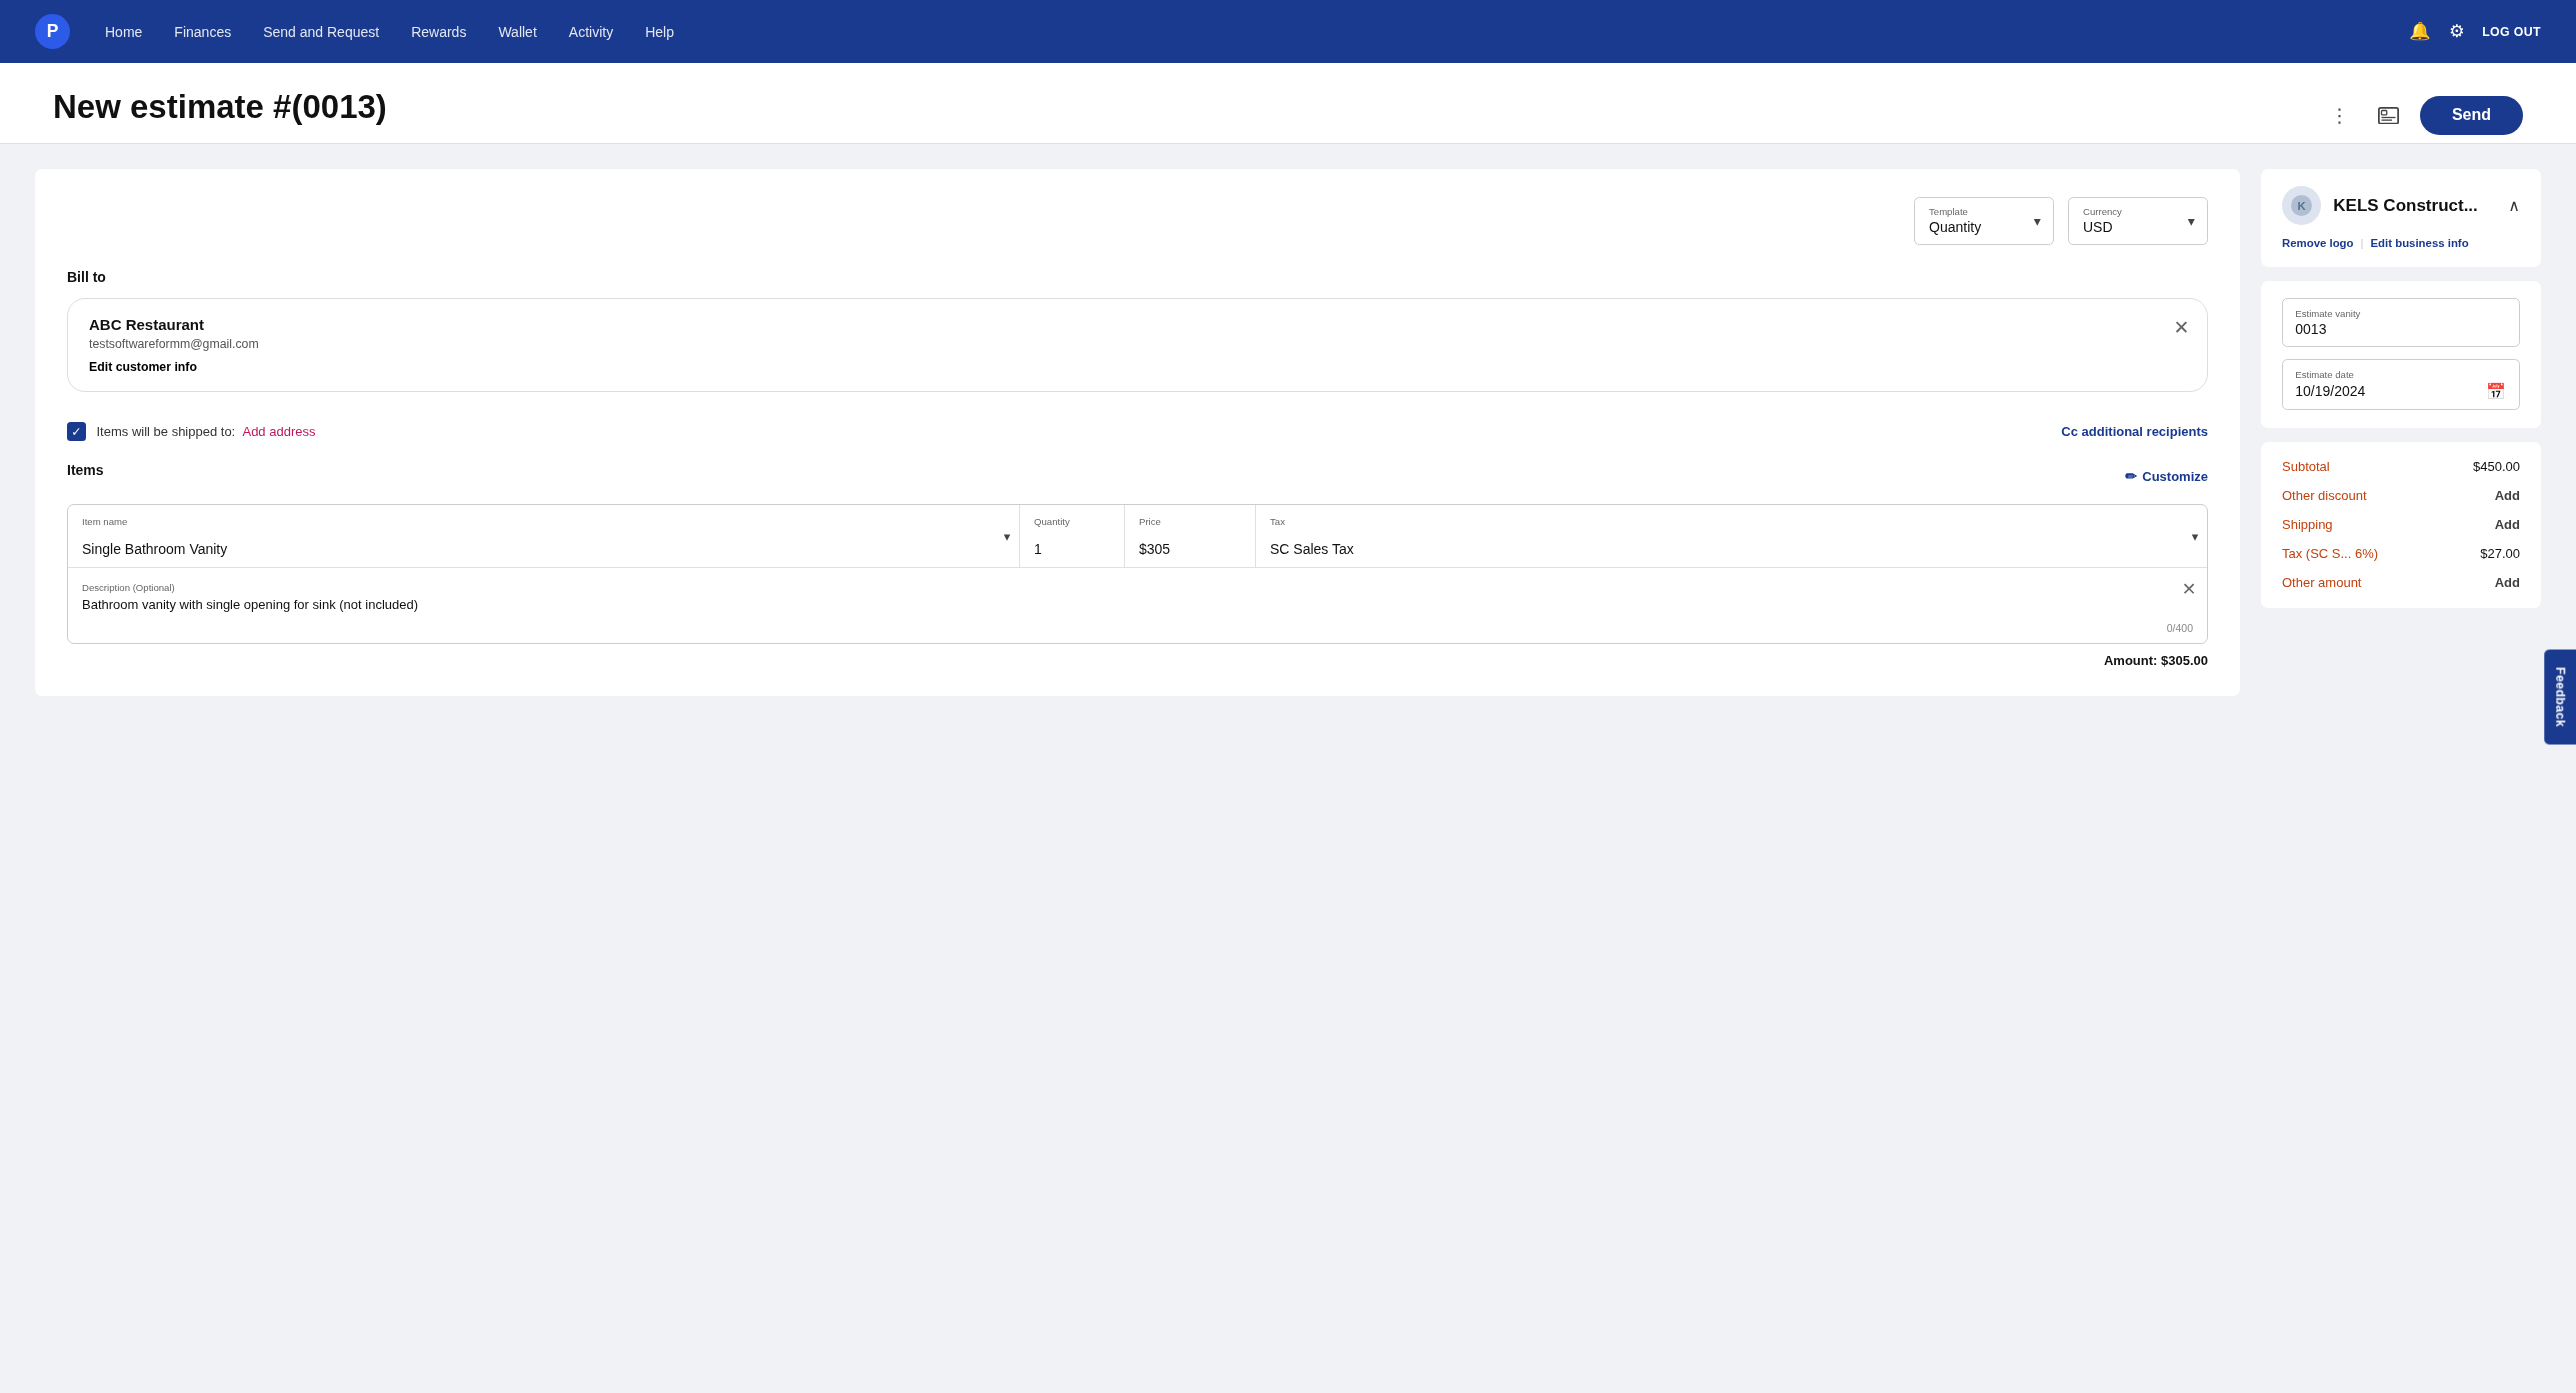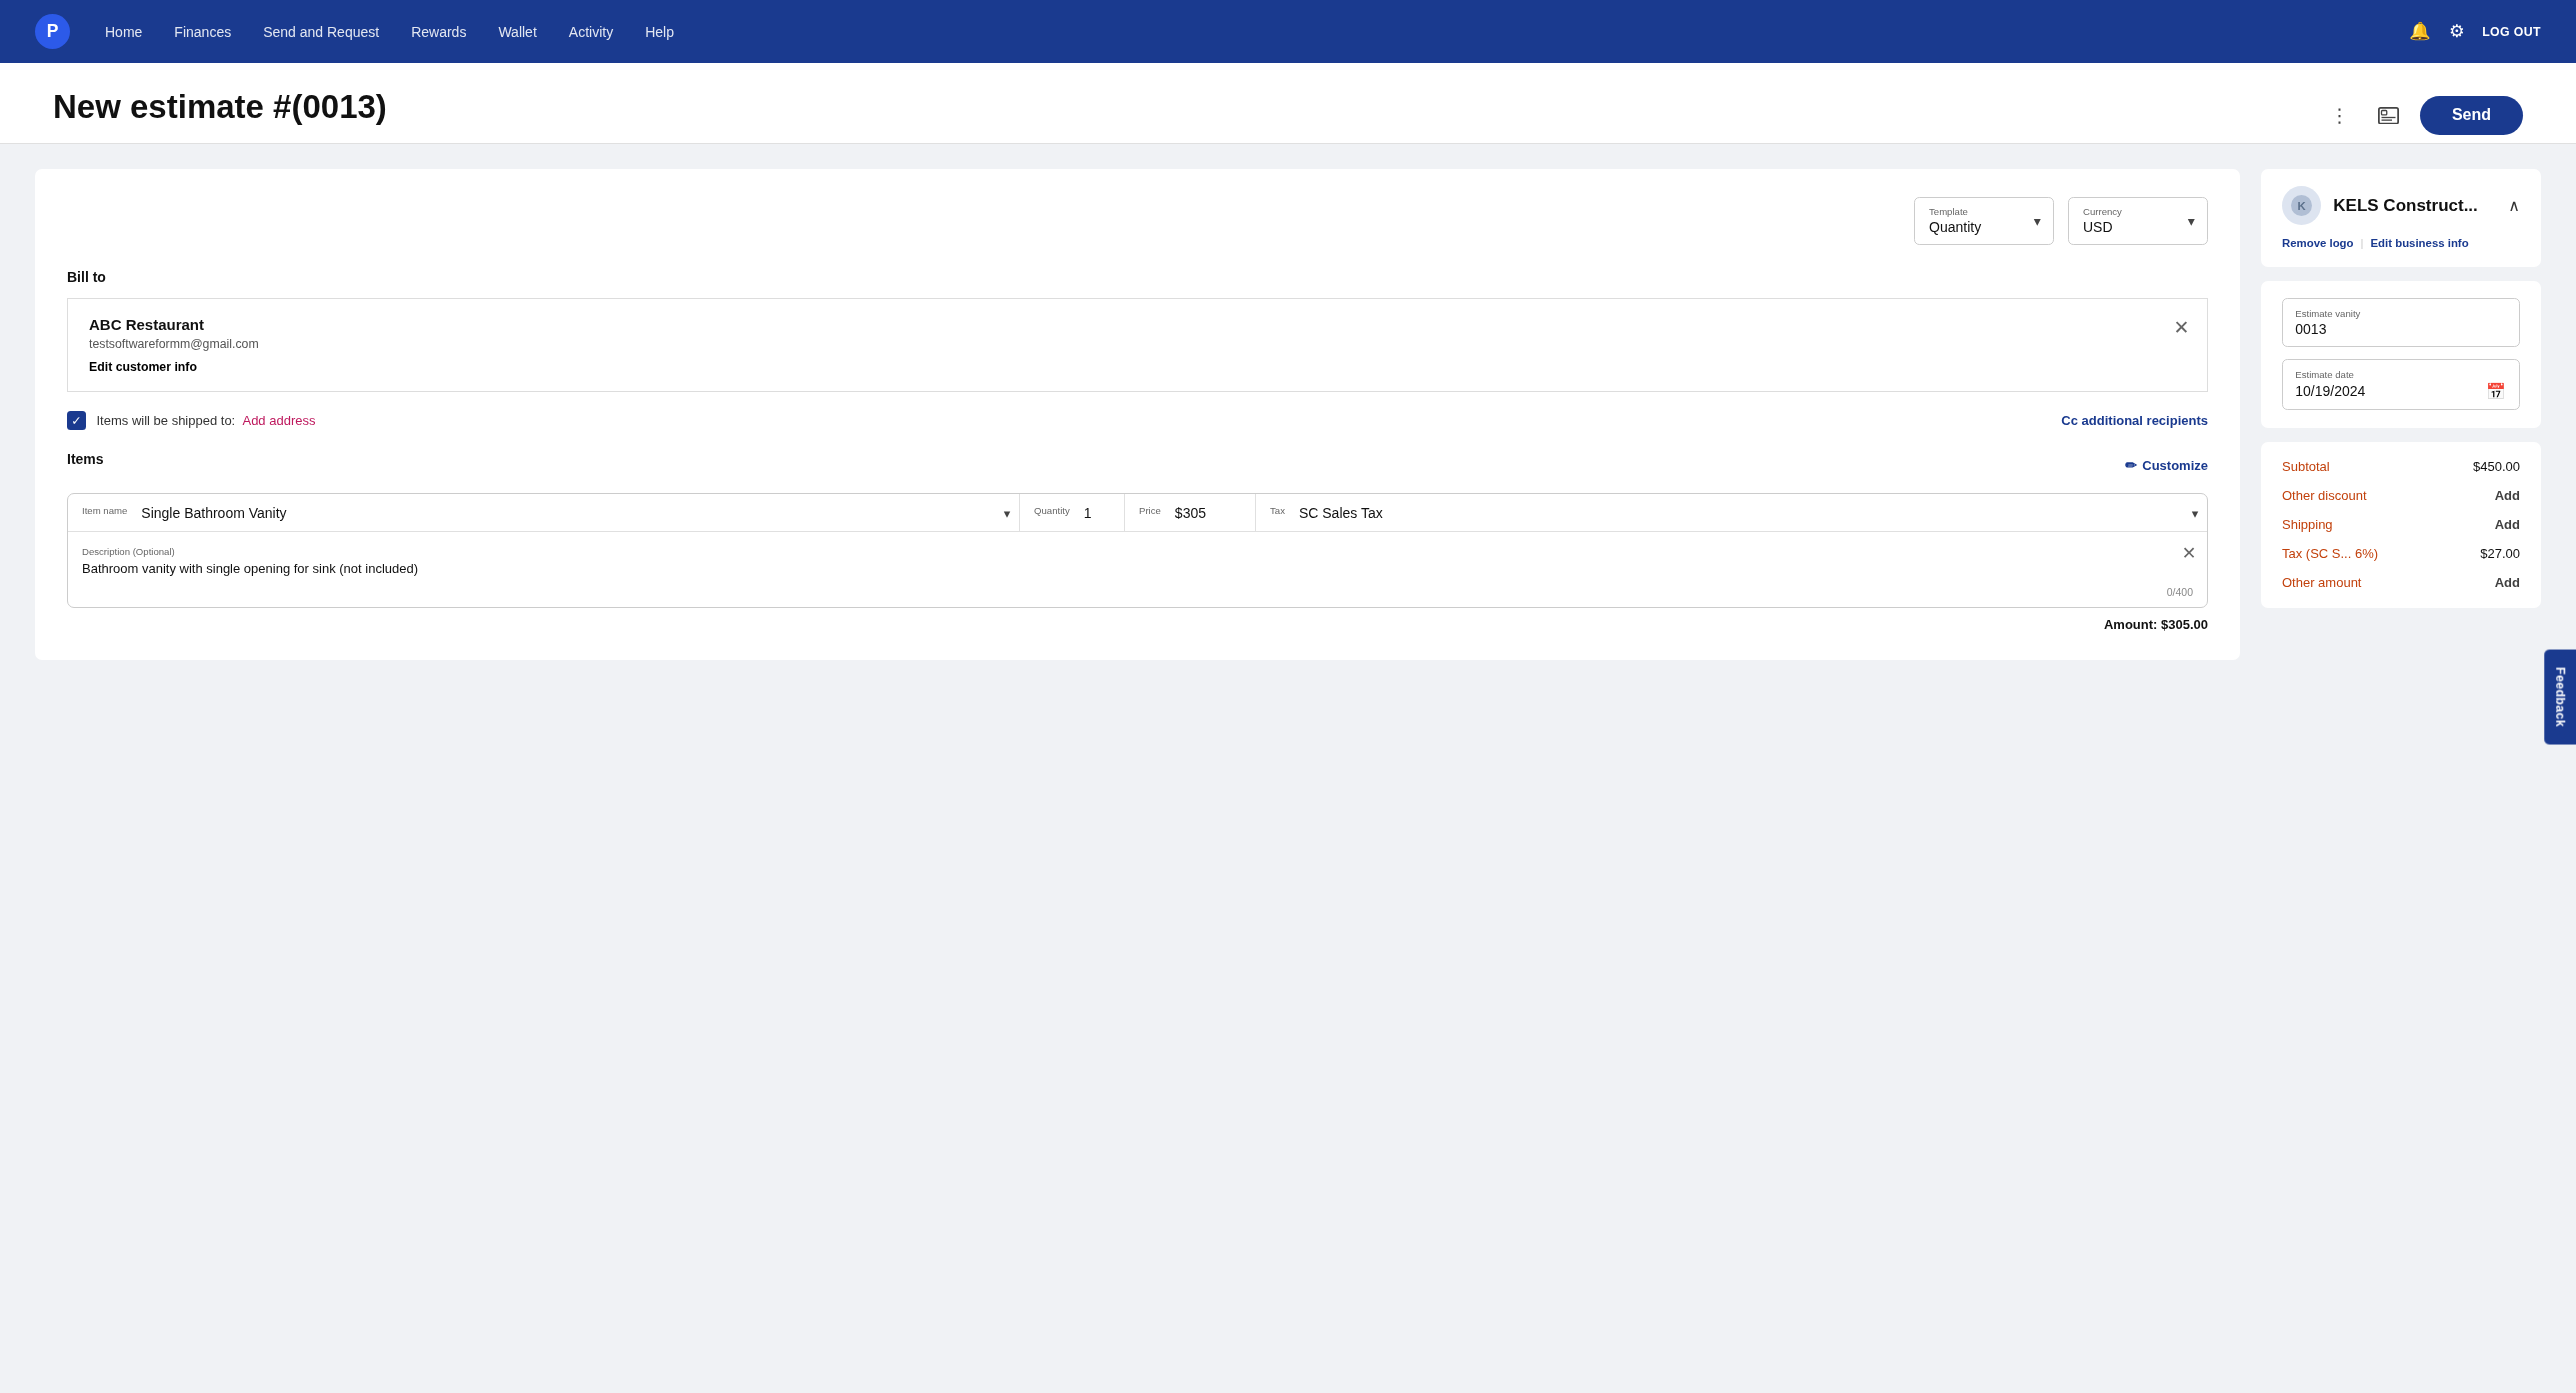--- a/index.html
+++ b/index.html
@@ -118,24 +118,24 @@
       position: absolute; right: 12.3px; top: 50%; transform: translateY(-50%);
       font-size: 14px; color: #444;
     }
 
     
     .section-label {
       font-size: 14px; font-weight: 700; color: #111; margin-bottom: 12.3px;
     }
     .customer-card {
       border: 0.9px solid #ddd;
-      border-radius: 0;
+      border-radius: 18px;
       padding: 17.5px 21px;
       position: relative;
-      margin-bottom: 19px;
+      margin-bottom: 30px;
     }
     .customer-name {
       font-size: 15px; font-weight: 700; color: #111;
     }
     .customer-email {
       font-size: 12.3px; color: #555; margin: 3.5px 0 7px 0;
     }
     .edit-link {
       color: #000000; font-size: 12.3px; font-weight: 700; cursor: pointer; text-decoration: none;
     }
@@ -188,22 +188,23 @@
       overflow: hidden;
       margin-bottom: 0;
     }
     .item-fields {
       display: flex;
       border-bottom: 0.9px solid #e0e0e0;
     }
     .item-field {
       padding: 10.5px 14px;
       border-right: 0.9px solid #e0e0e0;
-      display: flex; gap: 14px;
+      display: flex; flex-direction: column; gap: 14px;
       position: relative;
+      justify-content: center;
     }
     .item-field:last-child { border-right: none; }
     .item-field-name { flex: 1; }
     .item-field-qty { width: 105px; }
     .item-field-price { width: 131px; }
     .item-field-tax { flex: 1; }
     .field-label {
       font-size: 9.6px; color: #666;
     }
     .field-value {

